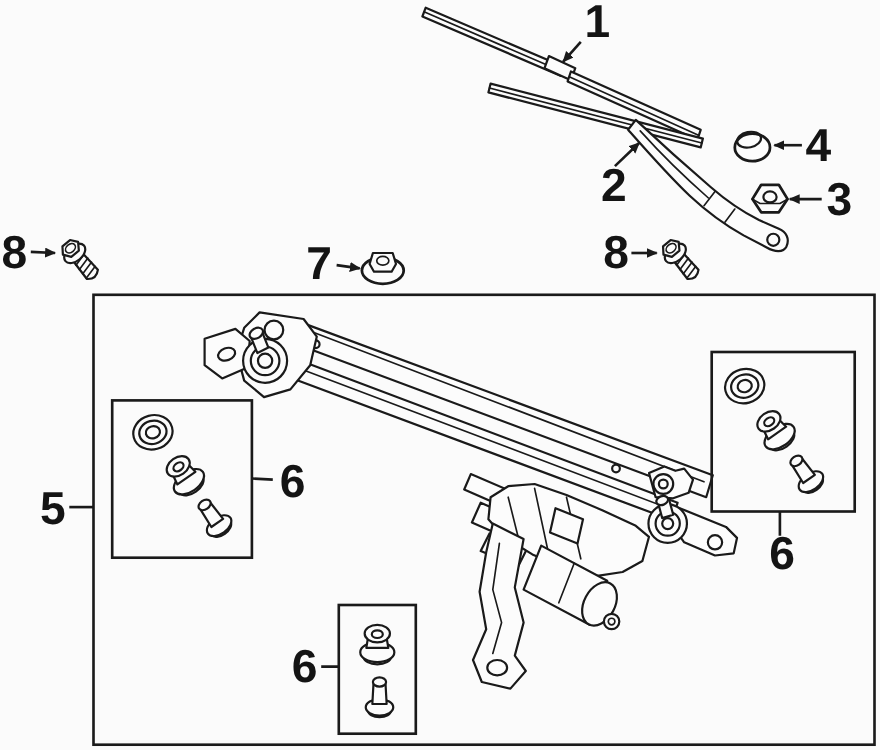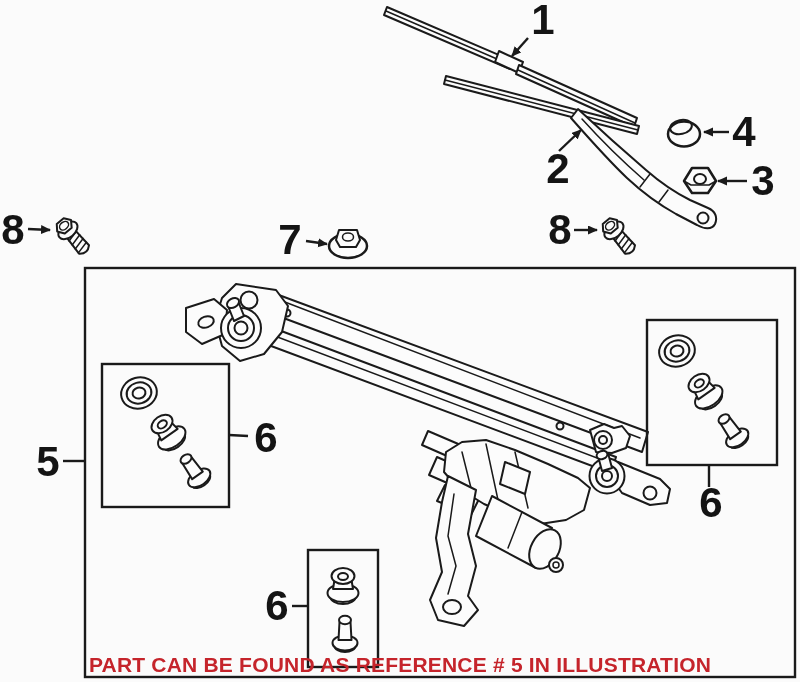--- a/index.html
+++ b/index.html
@@ -212,15 +212,14 @@
   <div class="num" style="left:763px;top:181px">3</div>
   <div class="num" style="left:744px;top:132px">4</div>
   <div class="num" style="left:48px;top:462px">5</div>
   <div class="num" style="left:266px;top:438px">6</div>
   <div class="num" style="left:711px;top:503px">6</div>
   <div class="num" style="left:277px;top:606px">6</div>
   <div class="num" style="left:290px;top:240px">7</div>
   <div class="num" style="left:13px;top:230px">8</div>
   <div class="num" style="left:560px;top:230px">8</div>
 
-  <div class="footer-note">PART CAN BE FOUND AS REFERENCE # 5 IN ILLUSTRATION</div>
 
 </div>
 
 </body></html>

